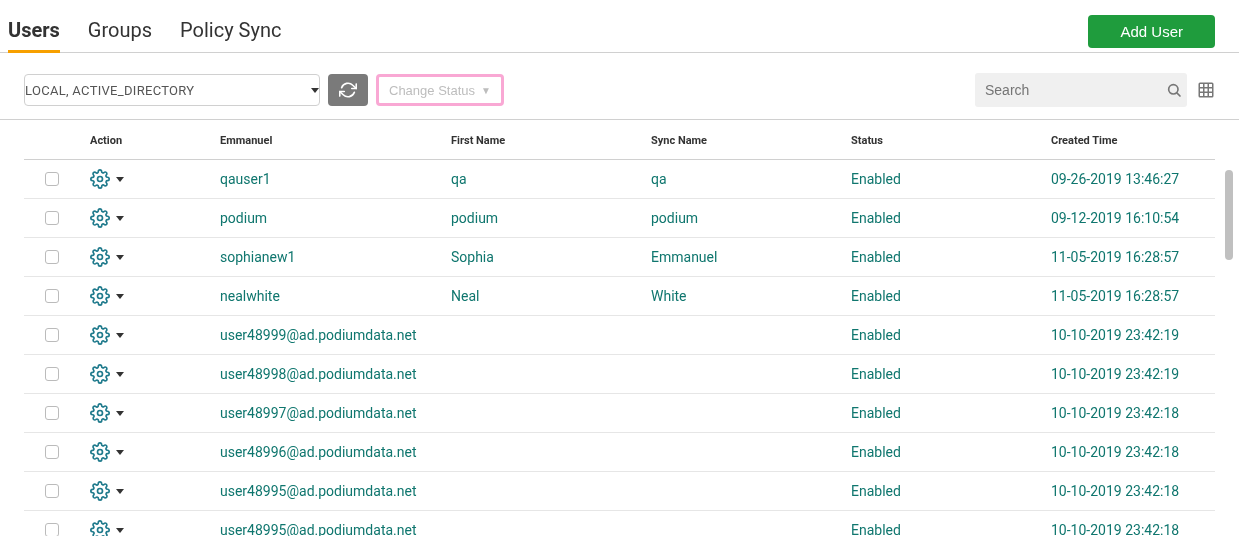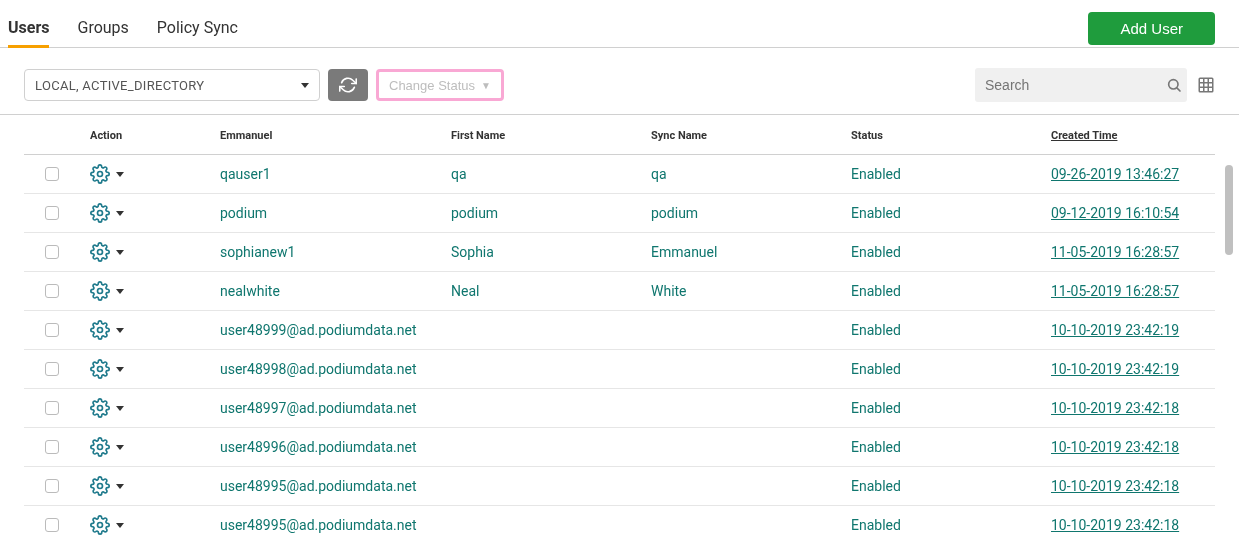--- a/index.html
+++ b/index.html
@@ -2,47 +2,47 @@
 <html><head>
   <meta charset="utf-8">
   <style>
     * { margin: 0; padding: 0; box-sizing: border-box; }
     body { font-family: -apple-system, BlinkMacSystemFont, "Segoe UI", Roboto, Arial, sans-serif; font-size: 14px; color: #333; background: #fff; width: 1239px; }
     .container { padding: 0; }
     
     
     .tabs-row { display: flex; align-items: center; justify-content: space-between; padding: 10px 24px 0 8px; border-bottom: 1px solid #d0d0d0; }
     .tabs { display: flex; gap: 28px; }
-    .tab { padding: 8px 0 10px 0; cursor: pointer; font-size: 16px; color: #333; position: relative; }
+    .tab { padding: 8px 0 10px 0; cursor: pointer; font-size: 20px; color: #333; position: relative; }
     .tab.active { font-weight: 700; }
     .tab.active::after { content:""; position: absolute; left: 0; right: 0; bottom: -1px; height: 3px; background: #f7a000; }
     .add-user-btn { background: #1f9c3d; color: #fff; border: none; border-radius: 4px; padding: 8px 32px; font-size: 15px; cursor: pointer; }
     
     
     .toolbar { display: flex; align-items: center; justify-content: space-between; padding: 20px 24px 12px 24px; border-bottom: 1px solid #d0d0d0; }
     .toolbar-left { display: flex; align-items: center; gap: 8px; }
-    .filter-select { display: flex; align-items: center; justify-content: space-between; border: 1px solid #d0d0d0; border-radius: 4px; padding: 6px 10px; width: 296px; height: 32px; cursor: pointer; background: #fff; font-size: 13px; letter-spacing: 0.3px; color: #555; }
+    .filter-select { display: flex; align-items: center; justify-content: space-between; border: 1px solid #d0d0d0; border-radius: 4px; padding: 6px 0; width: 296px; height: 32px; cursor: pointer; background: #fff; font-size: 13px; letter-spacing: 0.3px; color: #555; }
     .refresh-btn { width: 40px; height: 32px; background: #7a7a7a; border: none; border-radius: 4px; display: flex; align-items: center; justify-content: center; cursor: pointer; }
     .change-status-btn { border: 3px solid #f9a8d4; border-radius: 4px; height: 32px; padding: 0 10px; background: #fff; display: flex; align-items: center; gap: 6px; color: #bdbdbd; font-size: 13px; cursor: default; }
     .toolbar-right { display: flex; align-items: center; gap: 10px; }
     .search-box { display: flex; align-items: center; background: #f0f0f0; border-radius: 3px; padding: 0 10px; height: 34px; width: 212px; }
     .search-input { border: none; background: transparent; outline: none; flex: 1; font-size: 14px; color: #555; }
     .search-icon-btn { border:none; background:transparent; cursor:pointer; color:#888; display:flex; align-items:center; }
     .columns-btn { border: none; background: transparent; cursor: pointer; color: #888; display:flex; align-items:center; }
     
     
     .table-wrap { padding: 0 24px 0 24px; position: relative; }
     .grid-header { display: flex; padding: 14px 0 12px 0; border-bottom: 1px solid #d0d0d0; font-weight: 700; font-size: 11px; }
     .col-check { width: 56px; display:flex; align-items:center; justify-content:center; }
     .col-action { width: 140px; padding-left: 10px; }
     .col-username { width: 210px; }
     .col-first { width: 200px; margin-left: 21px; }
     .col-last { width: 200px; }
     .col-status { width: 200px; }
-    .col-created { flex: 1; text-decoration: underline; }
+    .col-created { flex: 1; }
     
     .row { display: flex; align-items: center; padding: 9px 0; border-bottom: 1px solid #e6e6e6; font-size: 14px; color: #0f766e; }
     .row .col-action { display:flex; align-items:center; gap:6px; }
     .checkbox { width: 14px; height: 14px; border: 1.5px solid #bbb; border-radius: 3px; background: #fff; cursor: pointer; }
     .gear-dropdown { display:flex; align-items:center; gap:2px; cursor:pointer; }
     .gear-svg { color: #1f7a8c; }
     .caret-down { width:0; height:0; border-left:4px solid transparent; border-right:4px solid transparent; border-top:5px solid #333; margin-left:4px; }
     
     
     .scrollbar { position: absolute; right: 6px; top: 50px; width: 8px; height: 90px; background: #c0c0c0; border-radius: 4px; }

